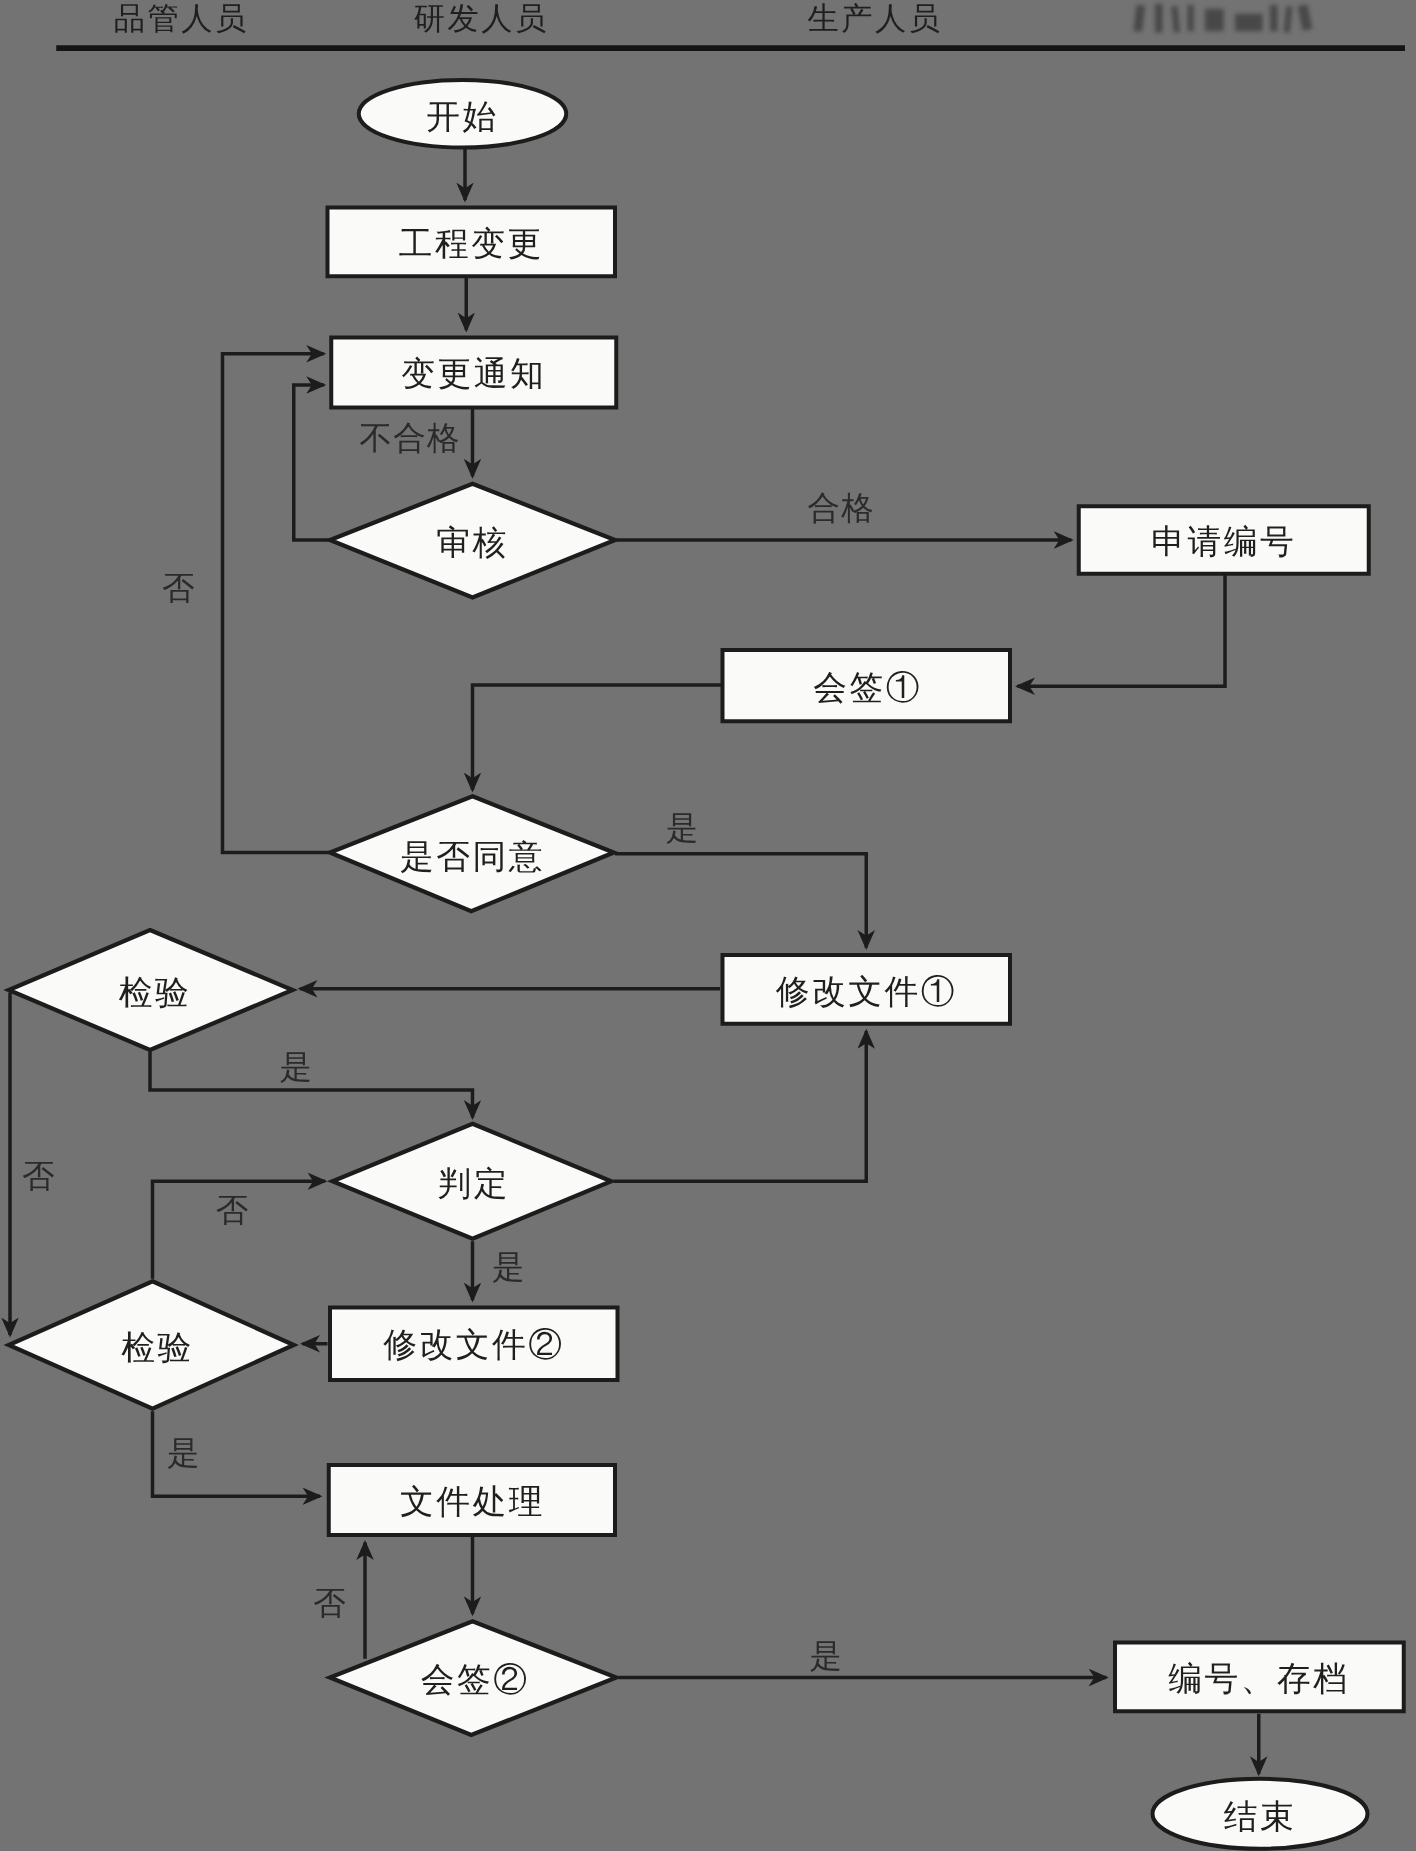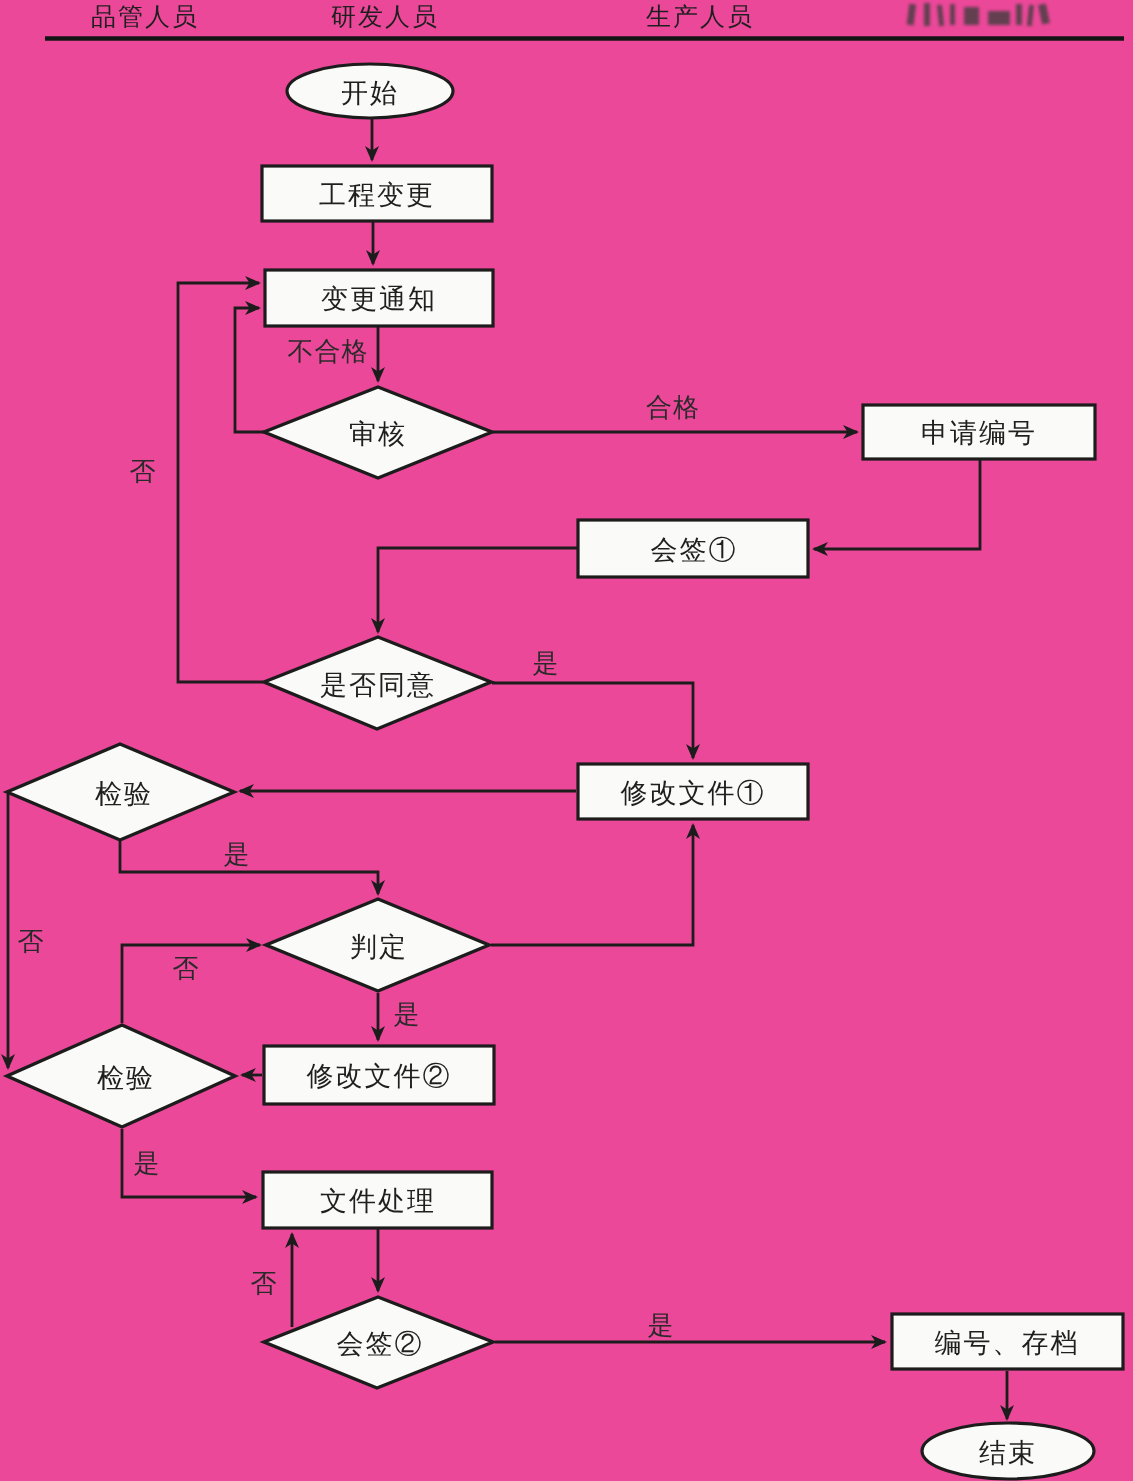--- a/index.html
+++ b/index.html
@@ -4,21 +4,21 @@
 <style>
   html, body {
     margin: 0;
     padding: 0;
     background: #f8f8f6;
   }
   .stage {
     position: relative;
     width: 1133px;
     height: 1481px;
-    background: #ec4899;
+    background: #737373;
     overflow: hidden;
     font-family: "Liberation Serif", "DejaVu Serif", serif;
   }
   svg { display: block; }
   .shape {
     fill: #fafaf8;
     stroke: #1c1c1c;
   }
   .rect-shape   { stroke-width: 3.2; }
   .diamond     { stroke-width: 3.4; }

